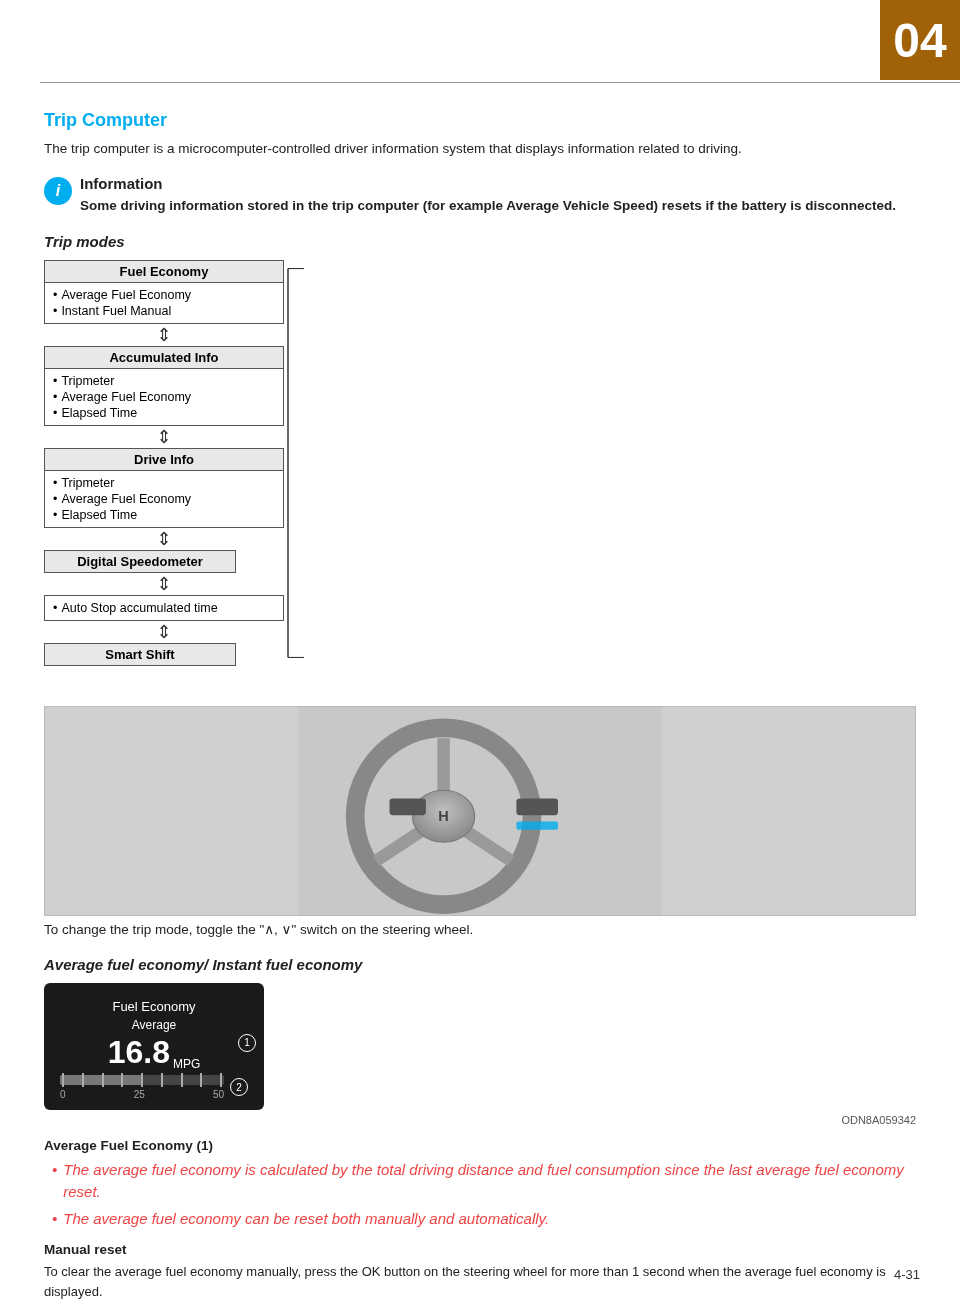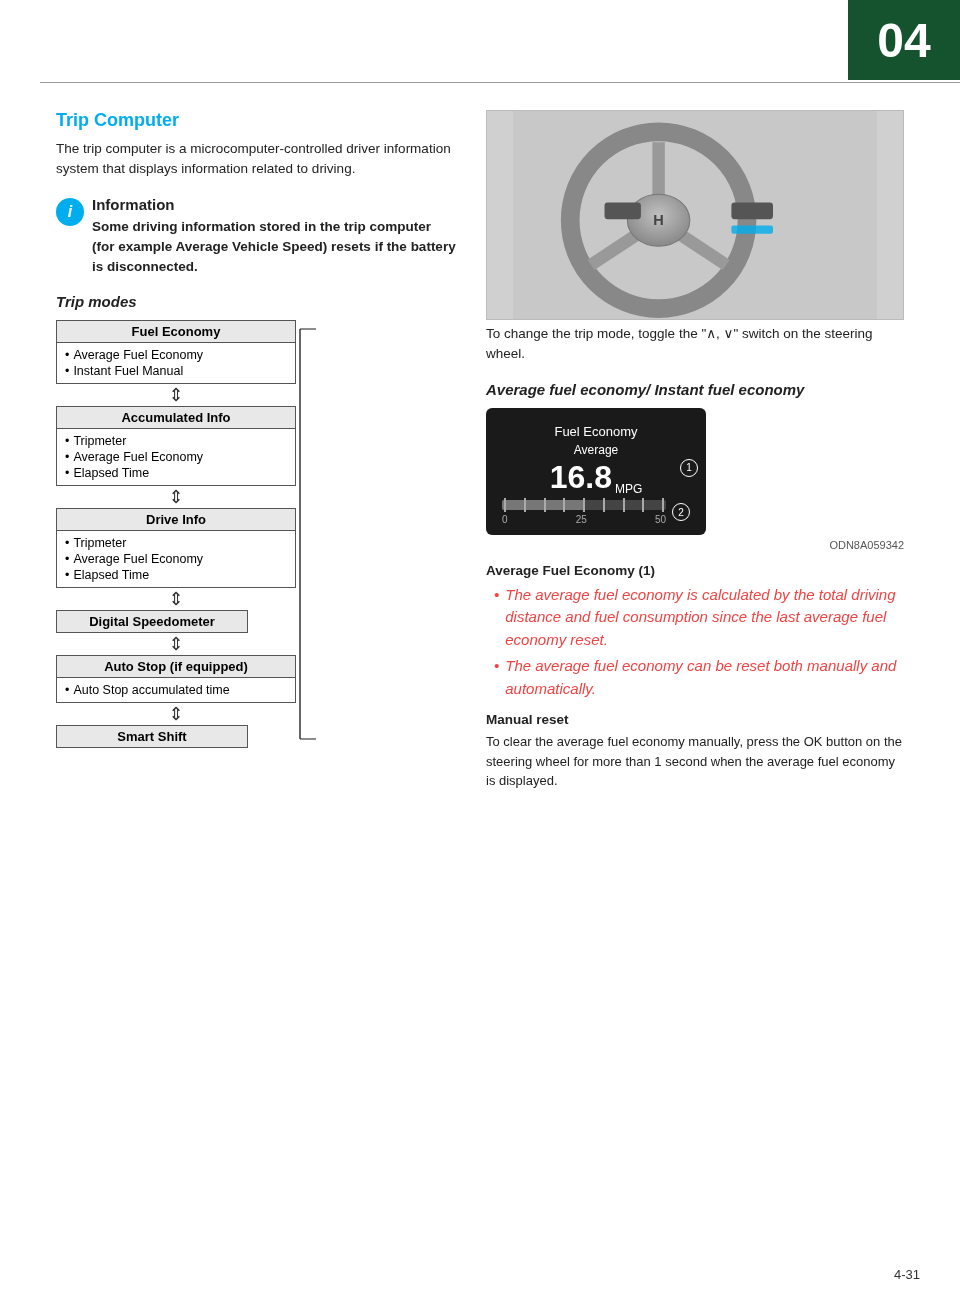--- a/index.html
+++ b/index.html
@@ -10,23 +10,23 @@
       min-height: 1302px;
       position: relative;
       overflow-x: hidden;
     }
 
     
     .chapter-tab {
       position: absolute;
       top: 0;
       right: 0;
-      width: 112px;
+      width: 80px;
       height: 80px;
-      background: #14532d;
+      background: #a16207;
       display: flex;
       align-items: center;
       justify-content: center;
       z-index: 10;
     }
     .chapter-tab span {
       color: #fff;
       font-size: 48px;
       font-weight: bold;
     }
@@ -42,22 +42,22 @@
     }
 
     
     .main-content {
       position: absolute;
       top: 100px;
       left: 0;
       right: 0;
       bottom: 0;
       display: flex;
-      flex-direction: row;
-      padding: 0 56px;
+      flex-direction: column;
+      padding: 0 44px;
       gap: 30px;
     }
 
     
     .left-col {
       flex: 0 0 400px;
       padding-top: 10px;
     }
 
     
@@ -426,21 +426,20 @@
 
         <div class="arrow-connector">⇕</div>
 
         <div class="mode-box-single">
           <div class="mode-box-single-header">Digital Speedometer</div>
         </div>
 
         <div class="arrow-connector">⇕</div>
 
         <div class="mode-box">
-          <div class="mode-box-header">Auto Stop (if equipped)</div>
           <ul class="mode-box-items">
             <li>Auto Stop accumulated time</li>
           </ul>
         </div>
 
         <div class="arrow-connector">⇕</div>
 
         <div class="mode-box-single">
           <div class="mode-box-single-header">Smart Shift</div>
         </div>

